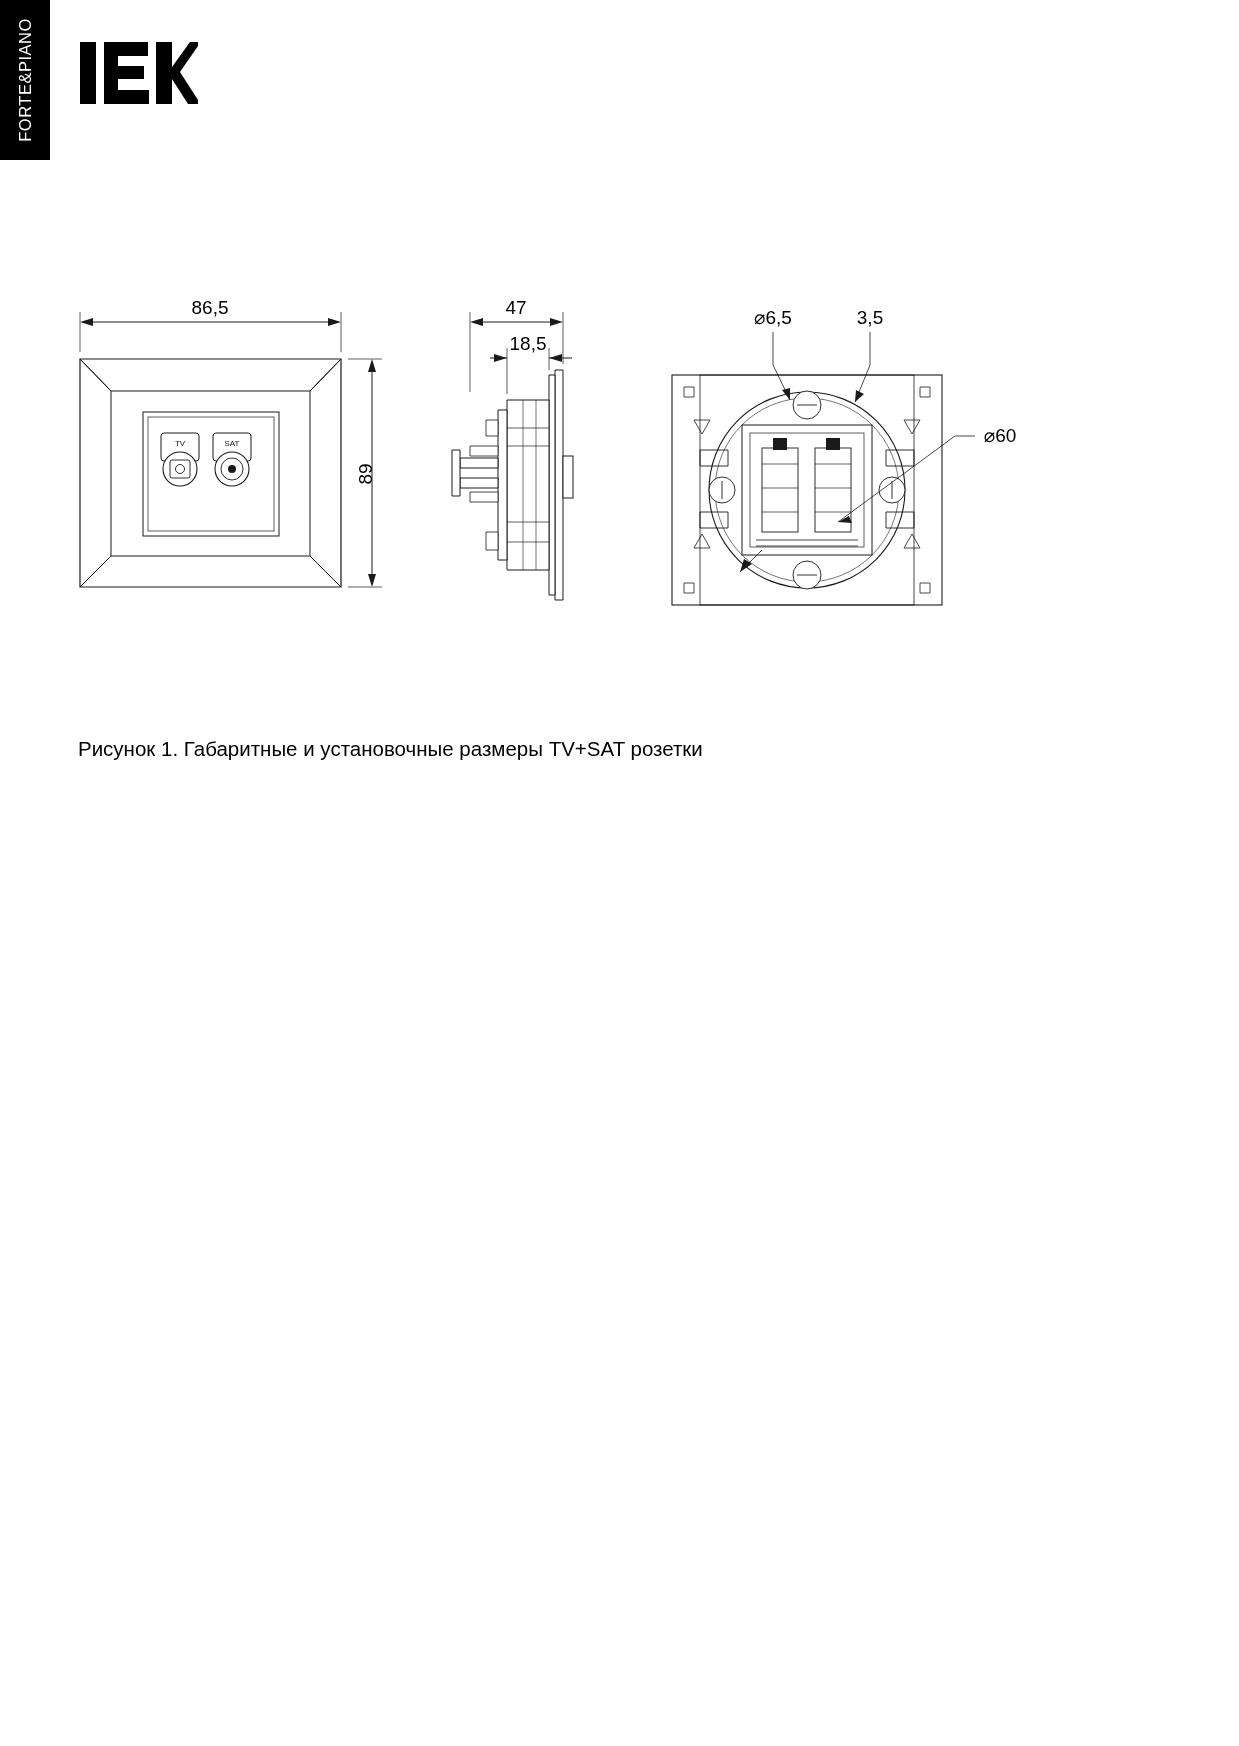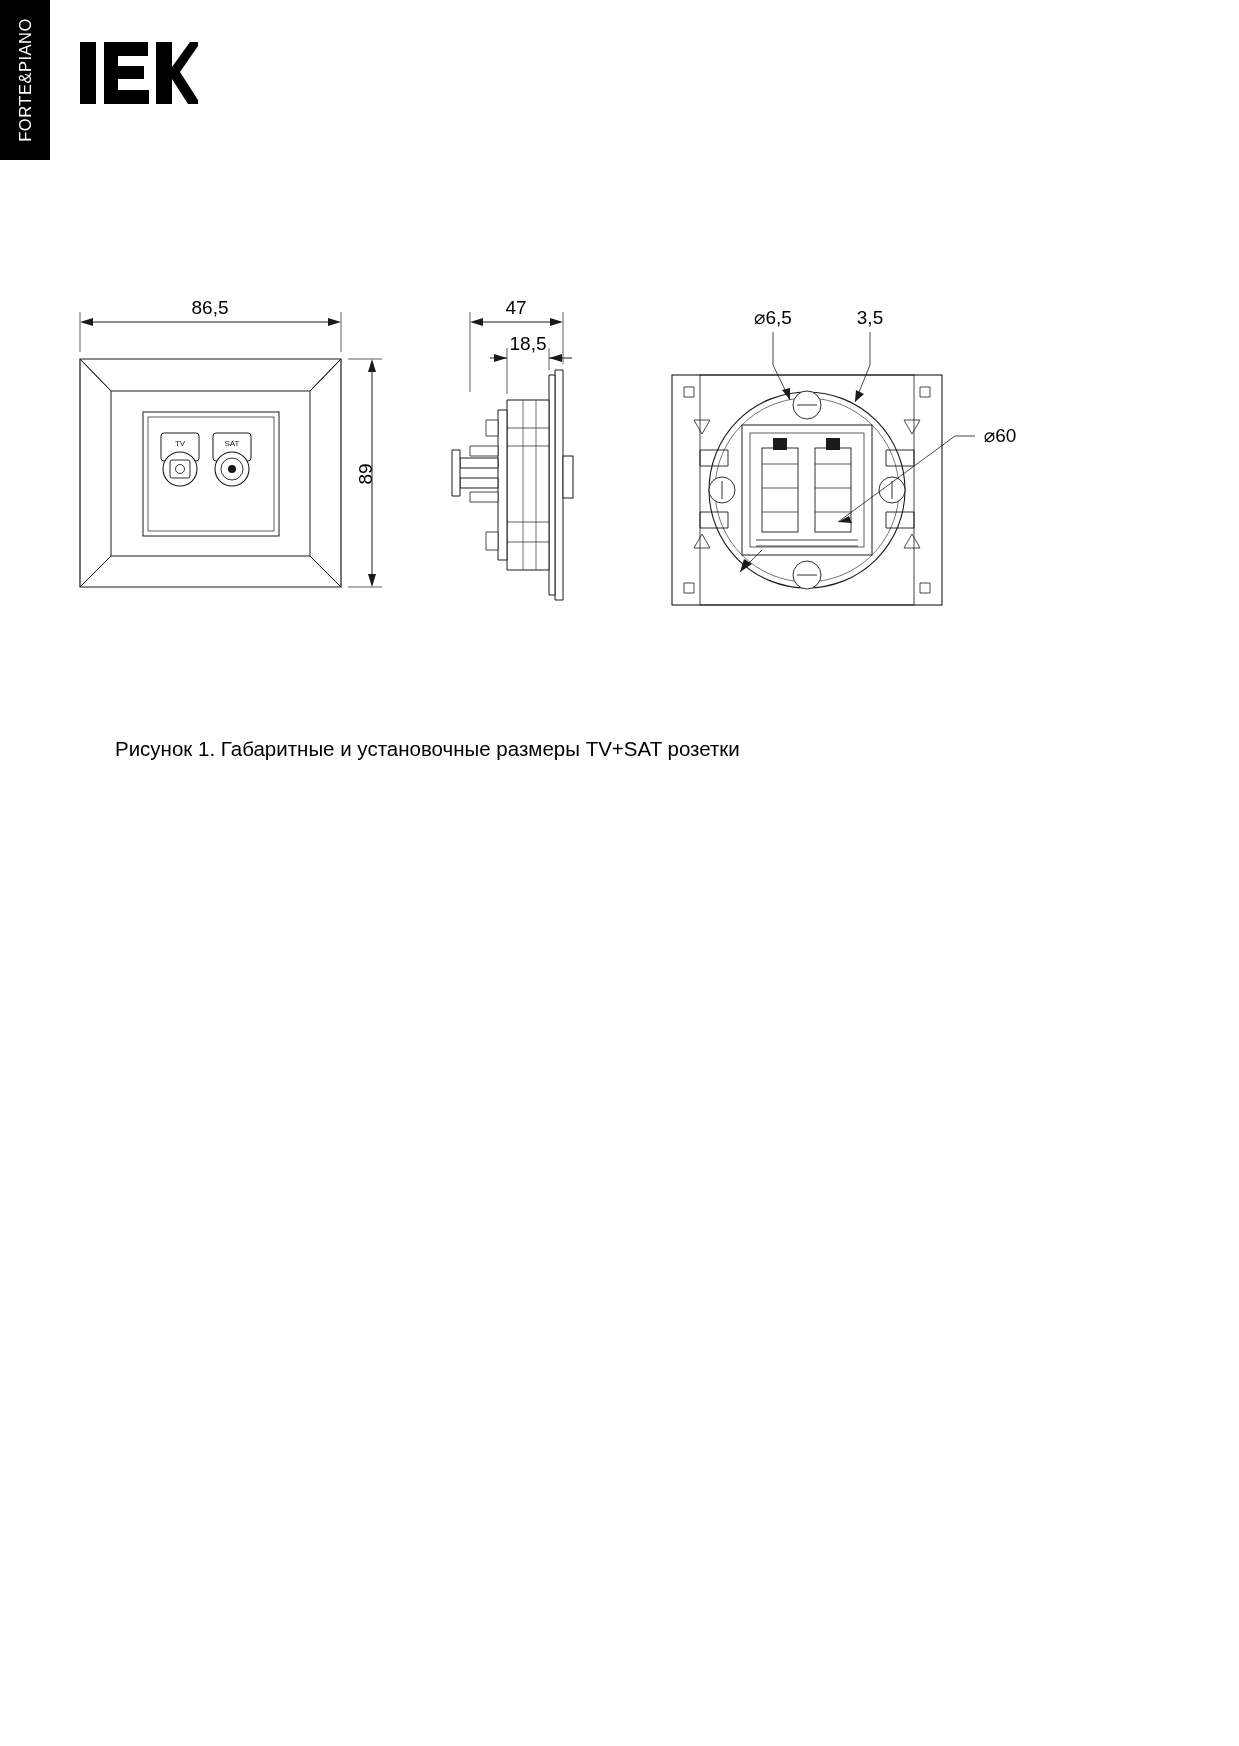--- a/index.html
+++ b/index.html
@@ -69,21 +69,20 @@
 
   
   .figure-caption {
     position: absolute;
     left: 78px;
     top: 737px;
     font-size: 20.5px;
     color: #000000;
     white-space: nowrap;
     font-family: "Liberation Sans", sans-serif;
-    margin-left: 37px;
   }
 </style>
 </head>
 <body>
 
 <div class="brand-block">
   <div class="brand-bar">
     <div class="brand-bar-text">FORTE&amp;PIANO</div>
   </div>
   <div class="brand-logo">

